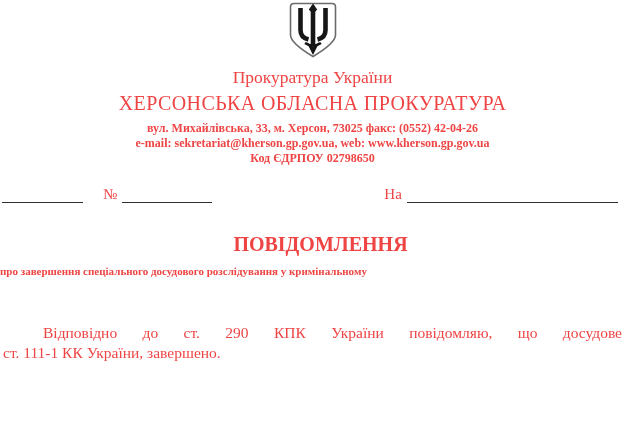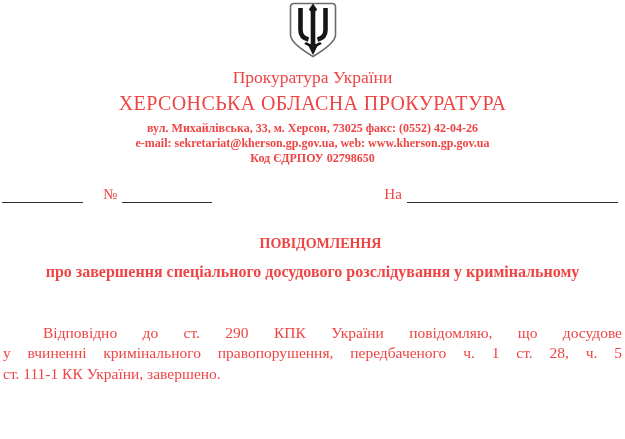--- a/index.html
+++ b/index.html
@@ -28,26 +28,26 @@
   }
   .blank-line { border-bottom:1.5px solid #2f2f2f; height:17px; }
   .line-a { width:81px; }
   .num-label { margin:0 5px 0 20px; }
   .line-b { width:90px; }
   .ref-gap { width:172px; }
   .line-c { flex:1; margin-left:5px; }
   
   .notice-title {
     text-align:center; font-weight:bold;
-    font-size:14px; line-height:18px; margin-top:32px;padding-left:16px;
+    font-size:20px; line-height:18px; margin-top:32px;padding-left:16px;
   }
   .subtitle { margin-top:8px; }
   .subtitle-line {
-    text-align:center; font-weight:bold;
-    font-size:16px; line-height:21.5px;
+    font-weight:bold;
+    font-size:11px; line-height:21.5px;
   }
   .body-block { margin-top:13px; padding:0 3px; }
   .body-line { font-size:15.5px; line-height:20.5px; }
   .jline { text-align:justify; text-align-last:justify; }
   .indent { text-indent:40px;margin-top:40px; }
   .plain { text-align:left; }
 </style>
 </head>
 <body>
 
@@ -85,18 +85,17 @@
 
   <main>
     <h1 class="notice-title">ПОВІДОМЛЕННЯ</h1>
 
     <div class="subtitle">
       <div class="subtitle-line">про завершення спеціального досудового розслідування у кримінальному</div>
     </div>
 
     <div class="body-block">
       <div class="body-line jline indent">Відповідно до ст. 290 КПК України повідомляю, що досудове</div>
-      <div class="body-line jline">у вчиненні кримінального правопорушення, передбаченого ч. 1 ст. 28, ч. 5</div>
       <div class="body-line plain">ст. 111-1 КК України, завершено.</div>
     </div>
   </main>
 
 </div>
 
 </body></html>

